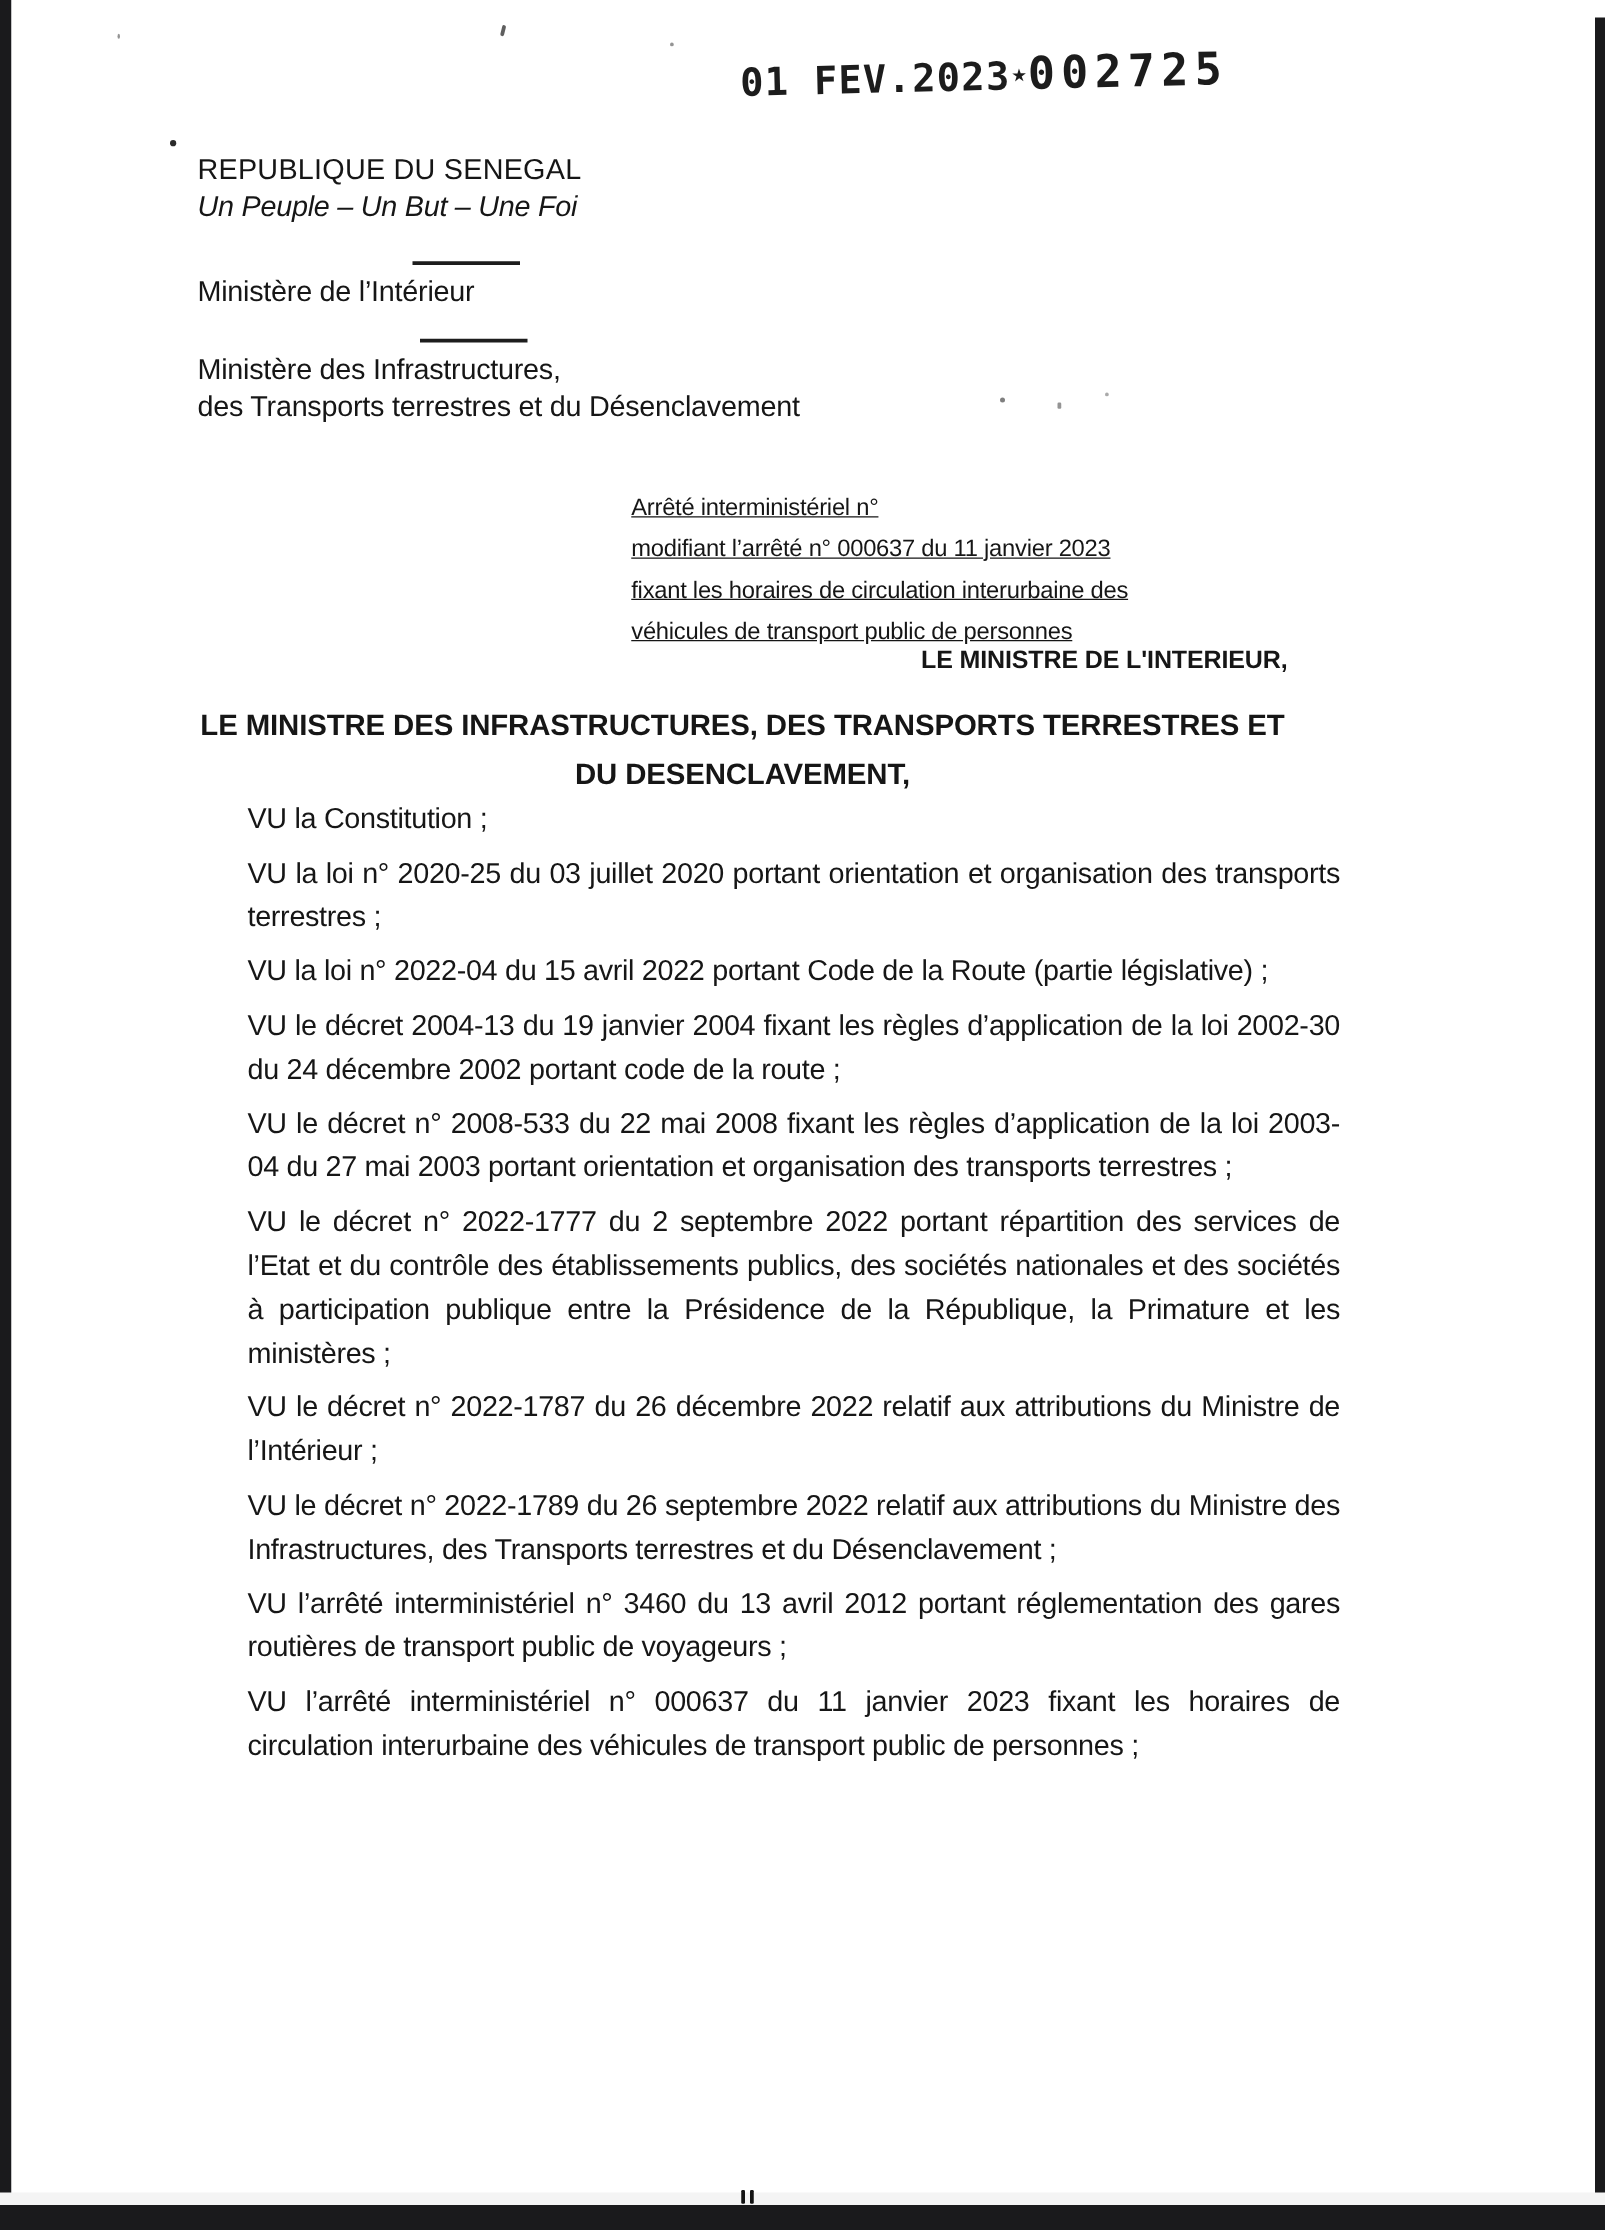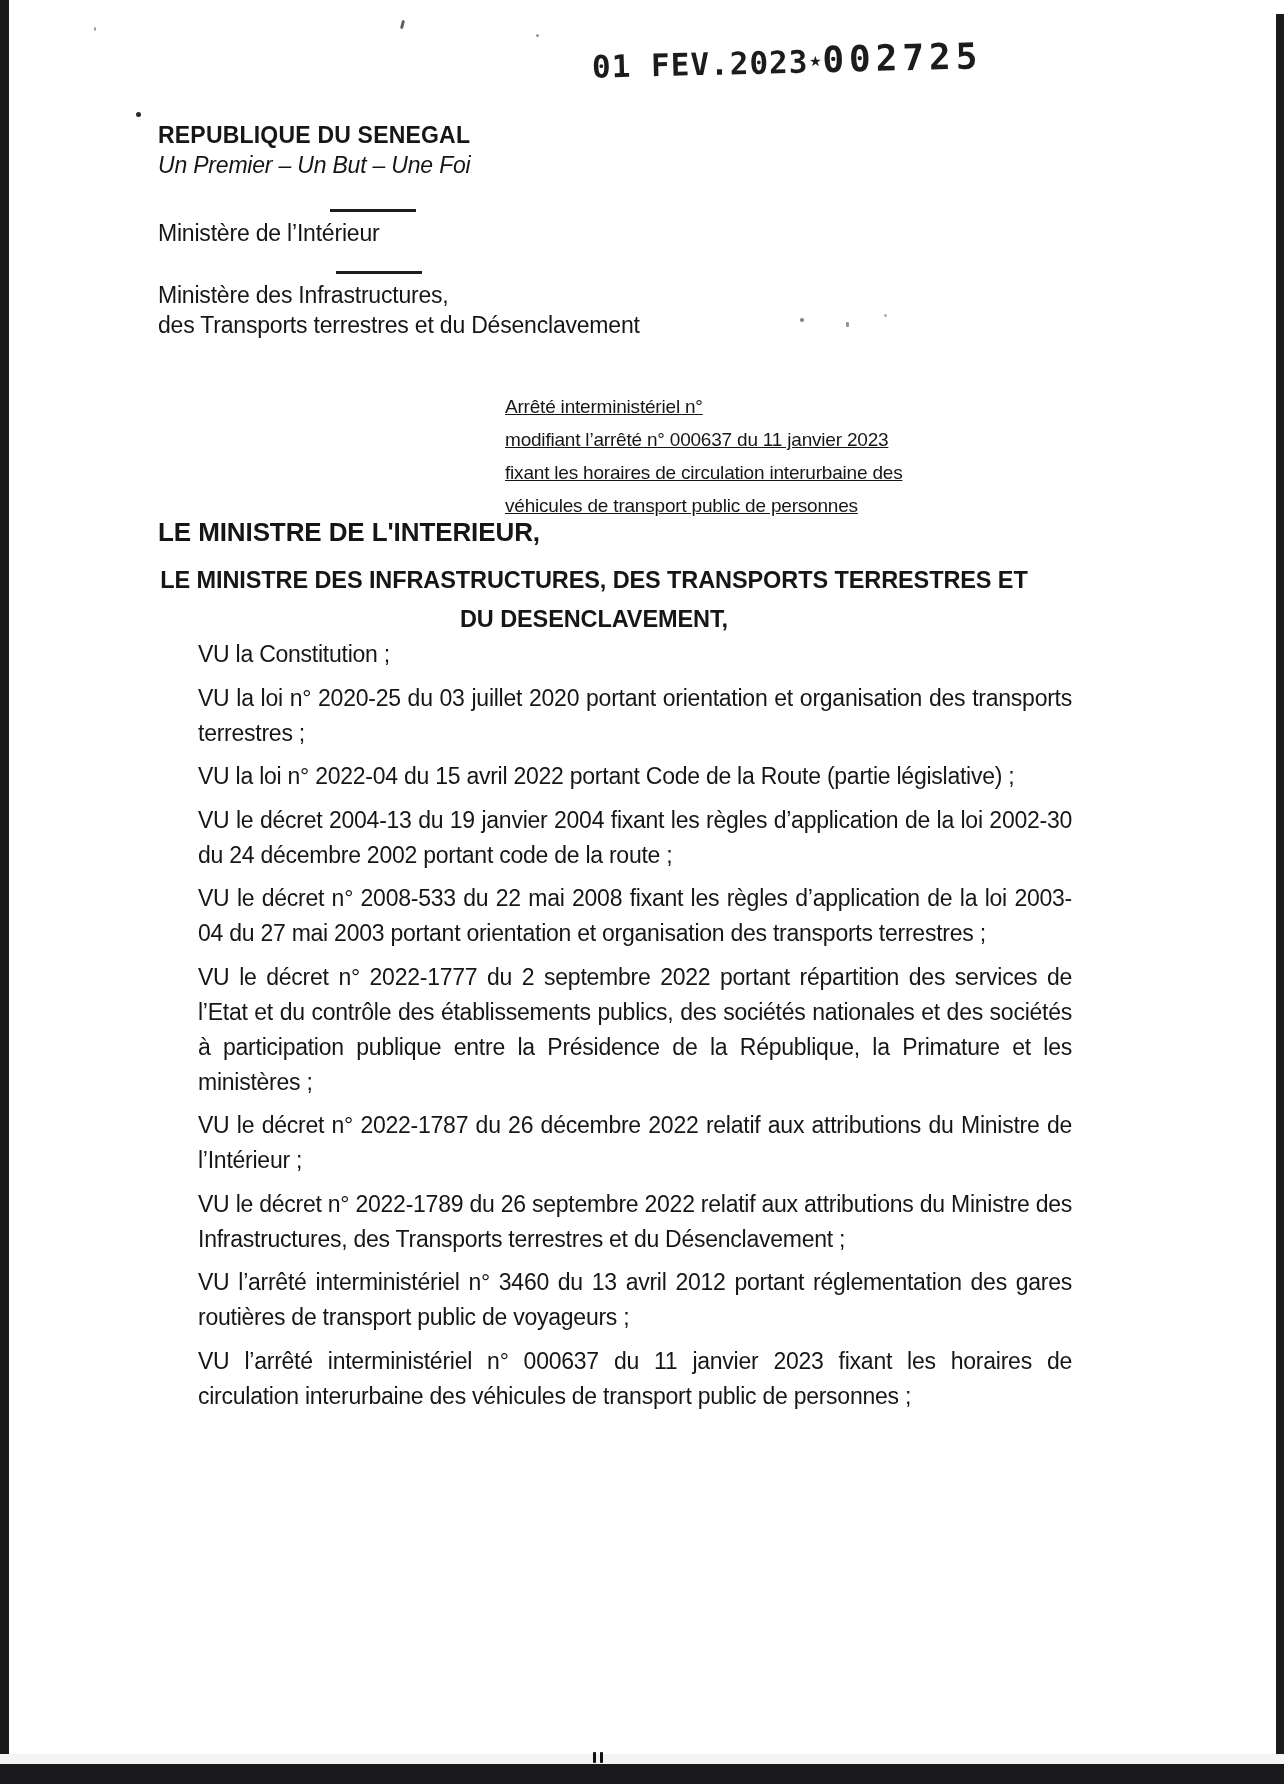--- a/index.html
+++ b/index.html
@@ -29,36 +29,36 @@
   }
   .stamp .date{font-size:31px;letter-spacing:1px;}
   .stamp .star{font-size:20px;vertical-align:6px;padding:0 1px;}
   .stamp .num{font-size:36px;letter-spacing:5px;}
 
   
   .letterhead{
     position:absolute;left:158px;top:120px;width:872px;
     font-size:23px;line-height:30px;letter-spacing:-0.2px;
   }
-  .republic{font-weight:bold;letter-spacing:0.2px;}
+  .republic{font-weight:normal;letter-spacing:0.2px;}
   .motto{font-style:italic;}
   .lh-rule{width:86px;height:3px;background:#1d1d1d;}
   .rule-1{margin:29px 0 6px 172px;}
   .rule-2{margin:23px 0 6px 178px;}
 
   
   .subject{
     position:absolute;left:505px;top:390px;width:540px;
     font-size:19px;line-height:33px;letter-spacing:-0.2px;text-decoration:underline;
   }
 
   
   .authority-1{
     position:absolute;left:158px;top:517px;width:872px;
-    text-align:left;font-weight:bold;font-size:26px;letter-spacing:-0.1px;
+    text-align:right;font-weight:bold;font-size:20px;letter-spacing:-0.1px;
   }
   .authority-2{
     position:absolute;left:152px;top:561px;width:884px;
     text-align:center;font-weight:bold;font-size:23.5px;line-height:39px;letter-spacing:-0.1px;
   }
 
   
   .visas{
     position:absolute;left:158px;top:637px;width:874px;
     font-size:23px;line-height:35px;letter-spacing:-0.25px;margin-left:40px;
@@ -86,21 +86,21 @@
 <div class="edge edge-right"></div>
 <div class="scan-shade"></div>
 <div class="edge edge-bottom"></div>
 
 <div class="stamp">
   <span class="date">01 FEV.2023</span><span class="star">★</span><span class="num">002725</span>
 </div>
 
 <div class="letterhead">
   <div class="republic">REPUBLIQUE DU SENEGAL</div>
-  <div class="motto">Un Premier – Un But – Une Foi</div>
+  <div class="motto">Un Peuple – Un But – Une Foi</div>
   <div class="lh-rule rule-1"></div>
   <div>Ministère de l’Intérieur</div>
   <div class="lh-rule rule-2"></div>
   <div>Ministère des Infrastructures,</div>
   <div>des Transports terrestres et du Désenclavement</div>
 </div>
 
 <div class="subject">
   <div>Arrêté interministériel n°</div>
   <div>modifiant l’arrêté n° 000637 du 11 janvier 2023</div>

